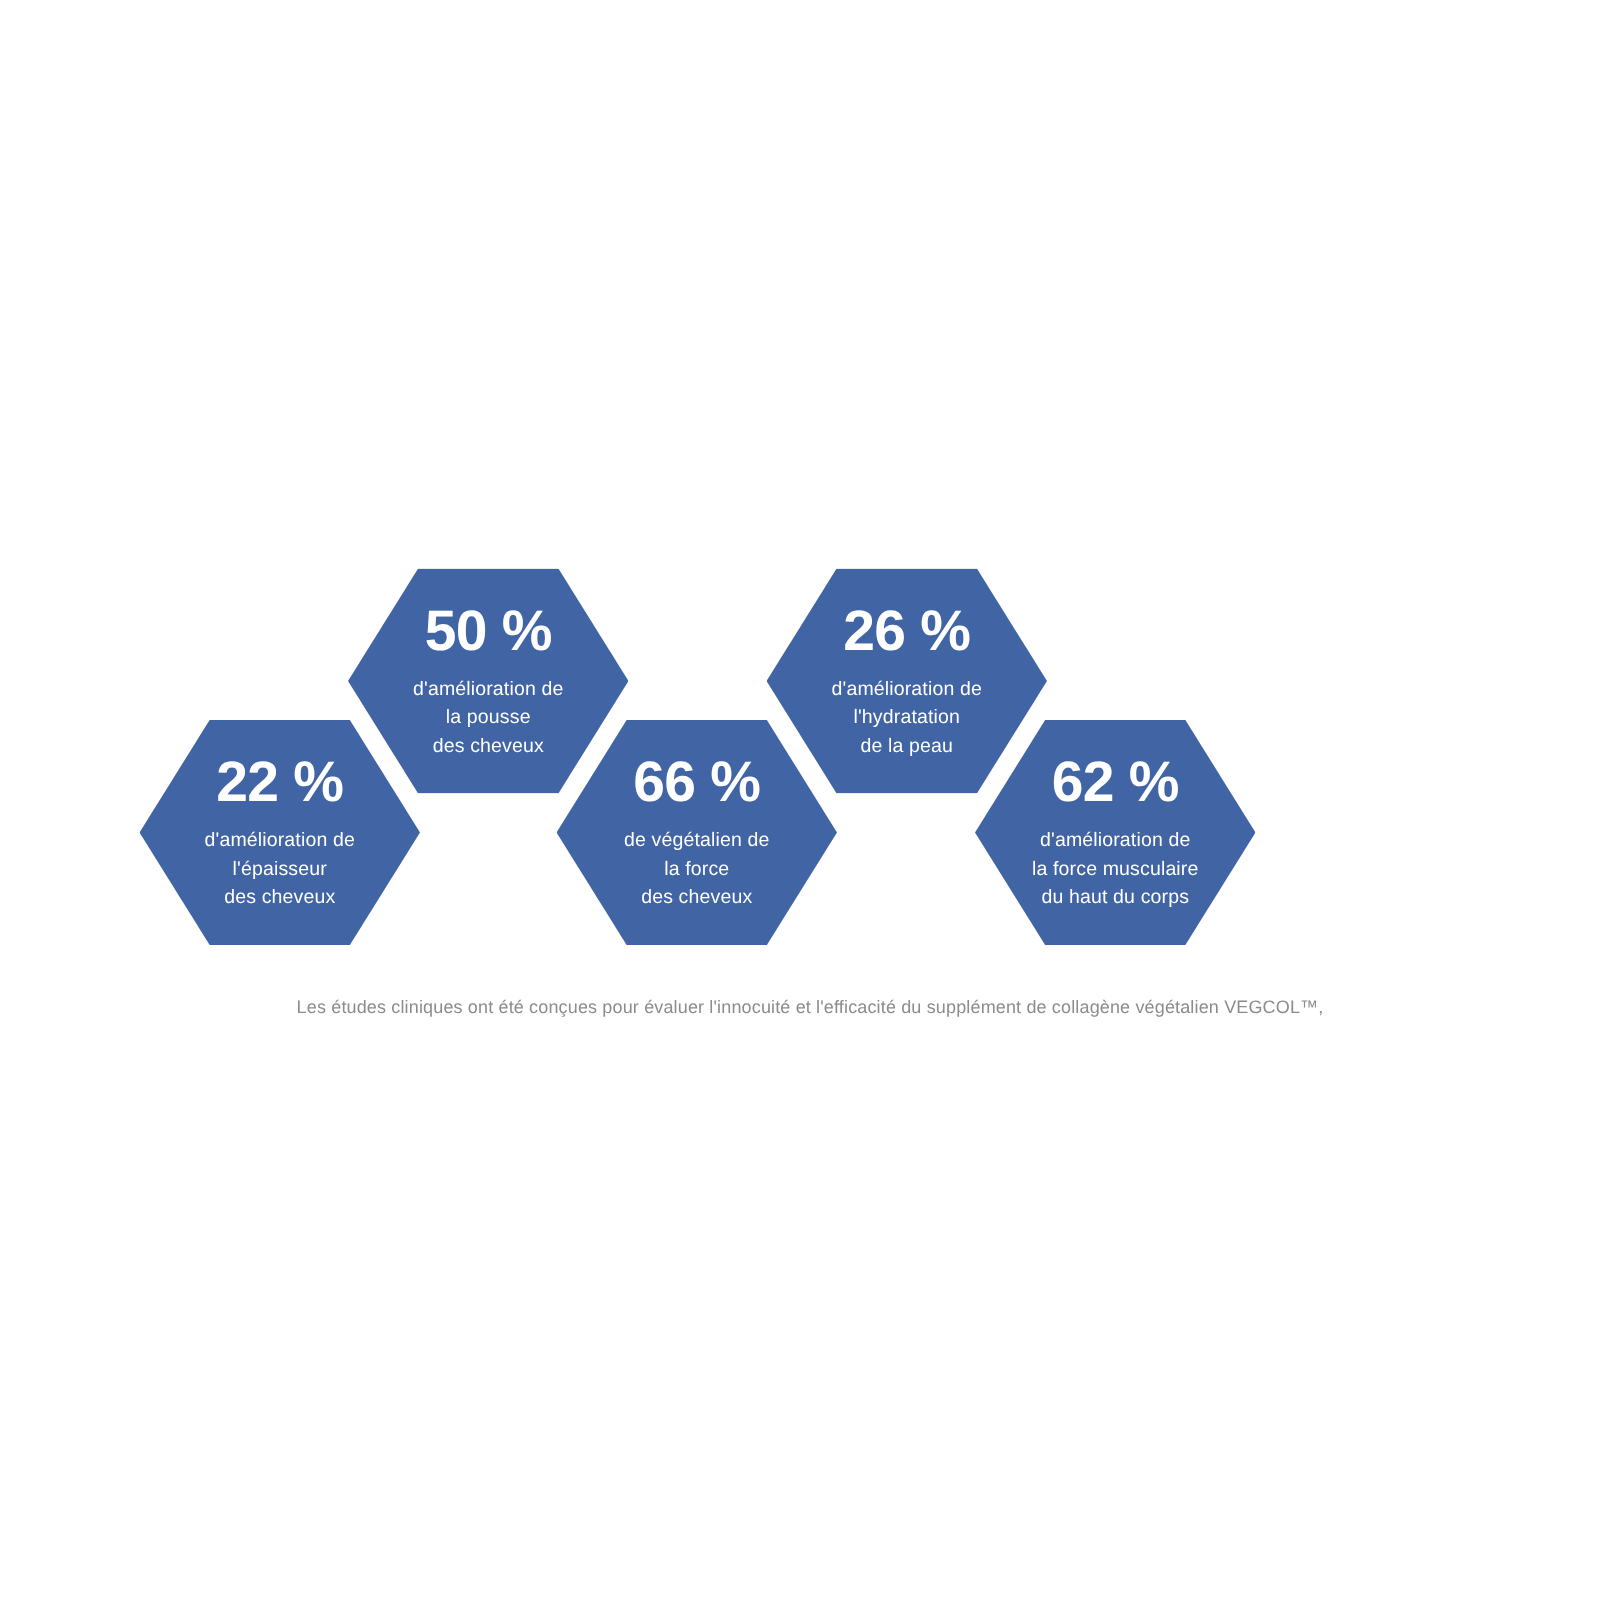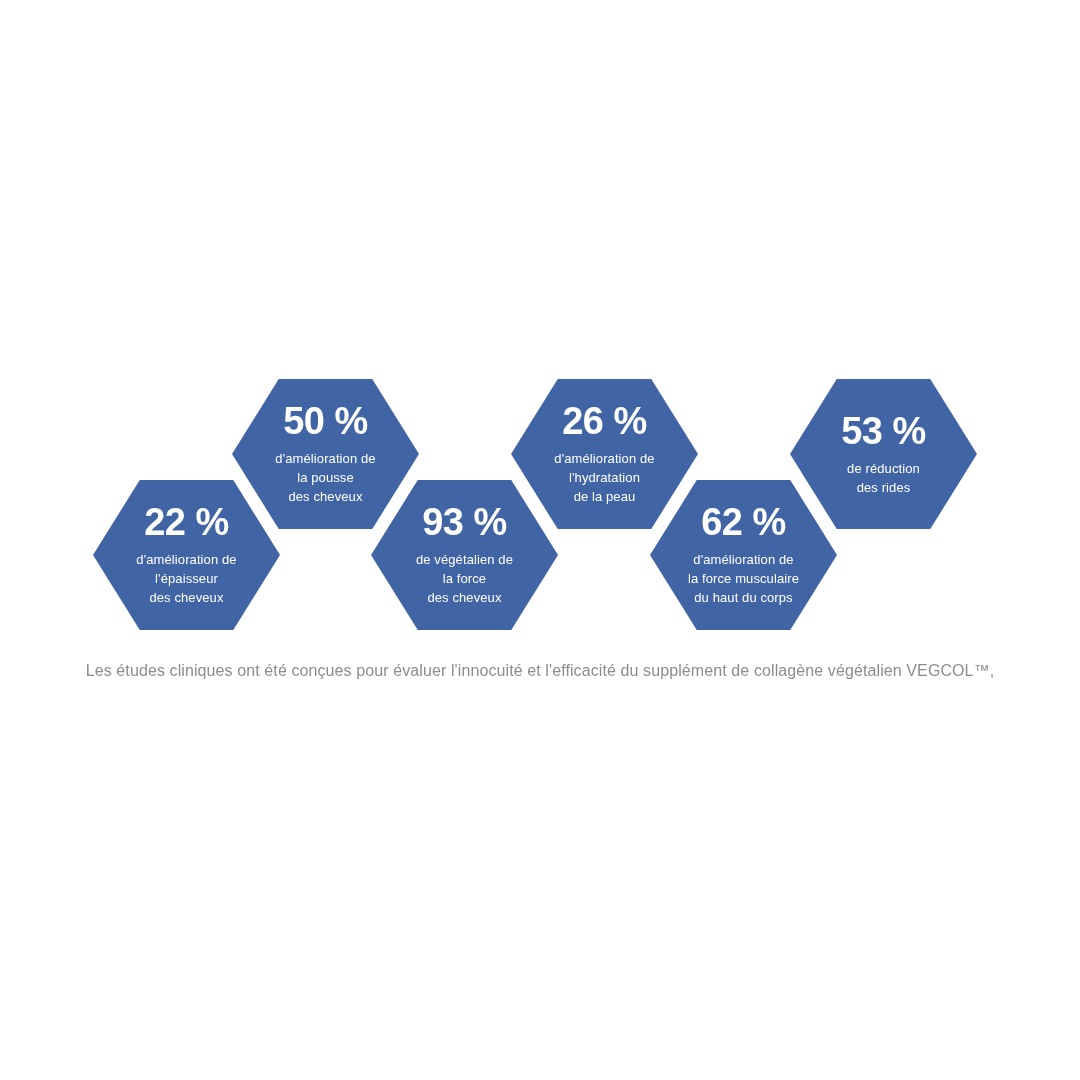--- a/index.html
+++ b/index.html
@@ -81,21 +81,21 @@
 
   
   .footnote {
     position: absolute;
     left: 50%;
     transform: translateX(-50%);
     top: 662px;
     width: 920px;
     text-align: center;
     color: #8c8c8c;
-    font-size: 16px;
+    font-size: 12px;
     line-height: 18px;
     letter-spacing: 0.1px;
   }
   .footnote .ln { display: block; white-space: nowrap; }
 </style>
 </head>
 <body>
 
 <div class="infographic">
 
@@ -113,21 +113,21 @@
     <div class="hex row-up pos-1">
       <div class="hex-value">50 %</div>
       <div class="hex-label">
         <span class="ln">d'amélioration de</span>
         <span class="ln">la pousse</span>
         <span class="ln">des cheveux</span>
       </div>
     </div>
 
     <div class="hex row-down pos-2">
-      <div class="hex-value">93 %</div>
+      <div class="hex-value">66 %</div>
       <div class="hex-label">
         <span class="ln">de végétalien de</span>
         <span class="ln">la force</span>
         <span class="ln">des cheveux</span>
       </div>
     </div>
 
     <div class="hex row-up pos-3">
       <div class="hex-value">26 %</div>
       <div class="hex-label">
@@ -139,27 +139,20 @@
 
     <div class="hex row-down pos-4">
       <div class="hex-value">62 %</div>
       <div class="hex-label">
         <span class="ln">d'amélioration de</span>
         <span class="ln">la force musculaire</span>
         <span class="ln">du haut du corps</span>
       </div>
     </div>
 
-    <div class="hex row-up pos-5">
-      <div class="hex-value">53 %</div>
-      <div class="hex-label">
-        <span class="ln">de réduction</span>
-        <span class="ln">des rides</span>
-      </div>
-    </div>
 
   </div>
 
   <div class="footnote">
     <span class="ln">Les études cliniques ont été conçues pour évaluer l'innocuité et l'efficacité du supplément de collagène végétalien VEGCOL™,</span>
   </div>
 
 </div>
 
 </body></html>

